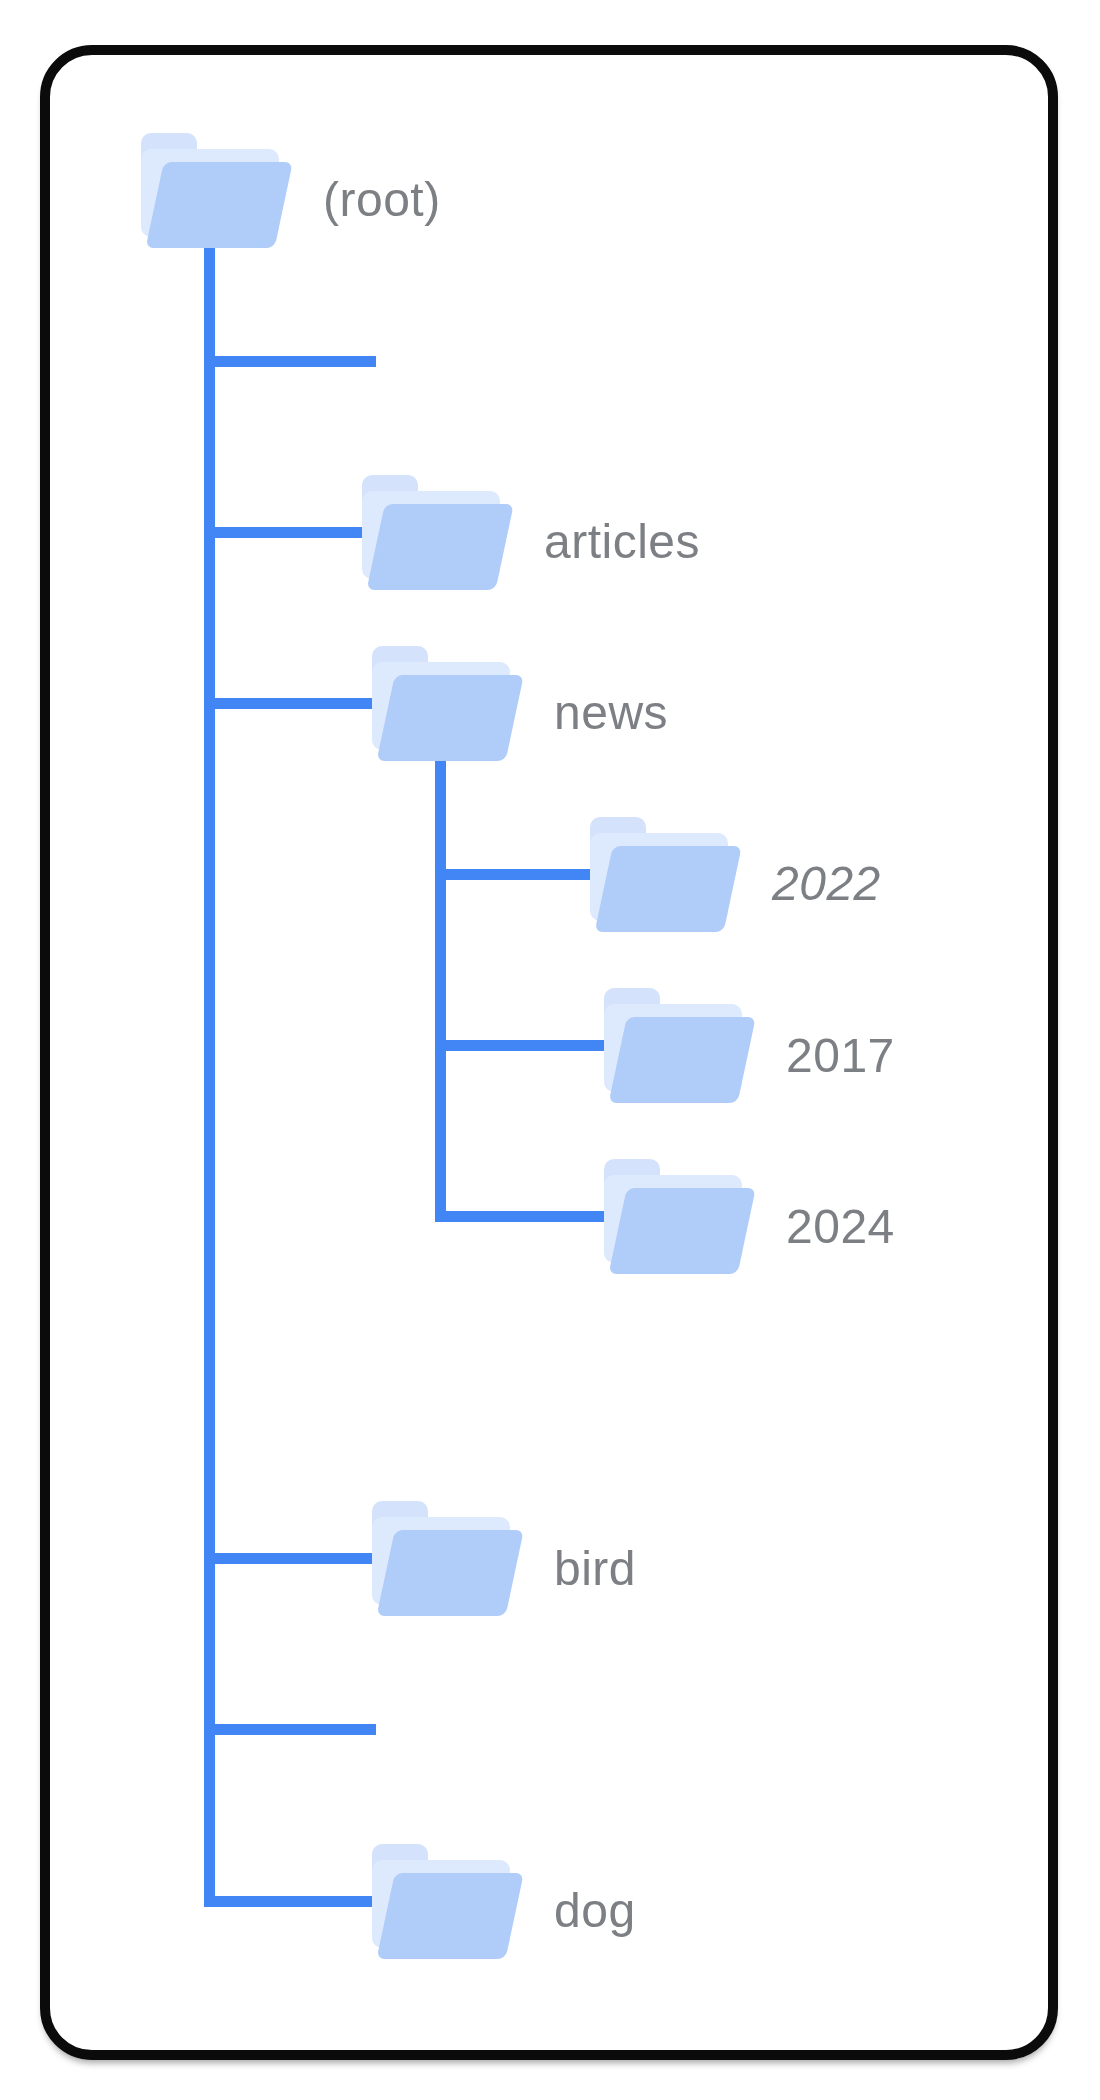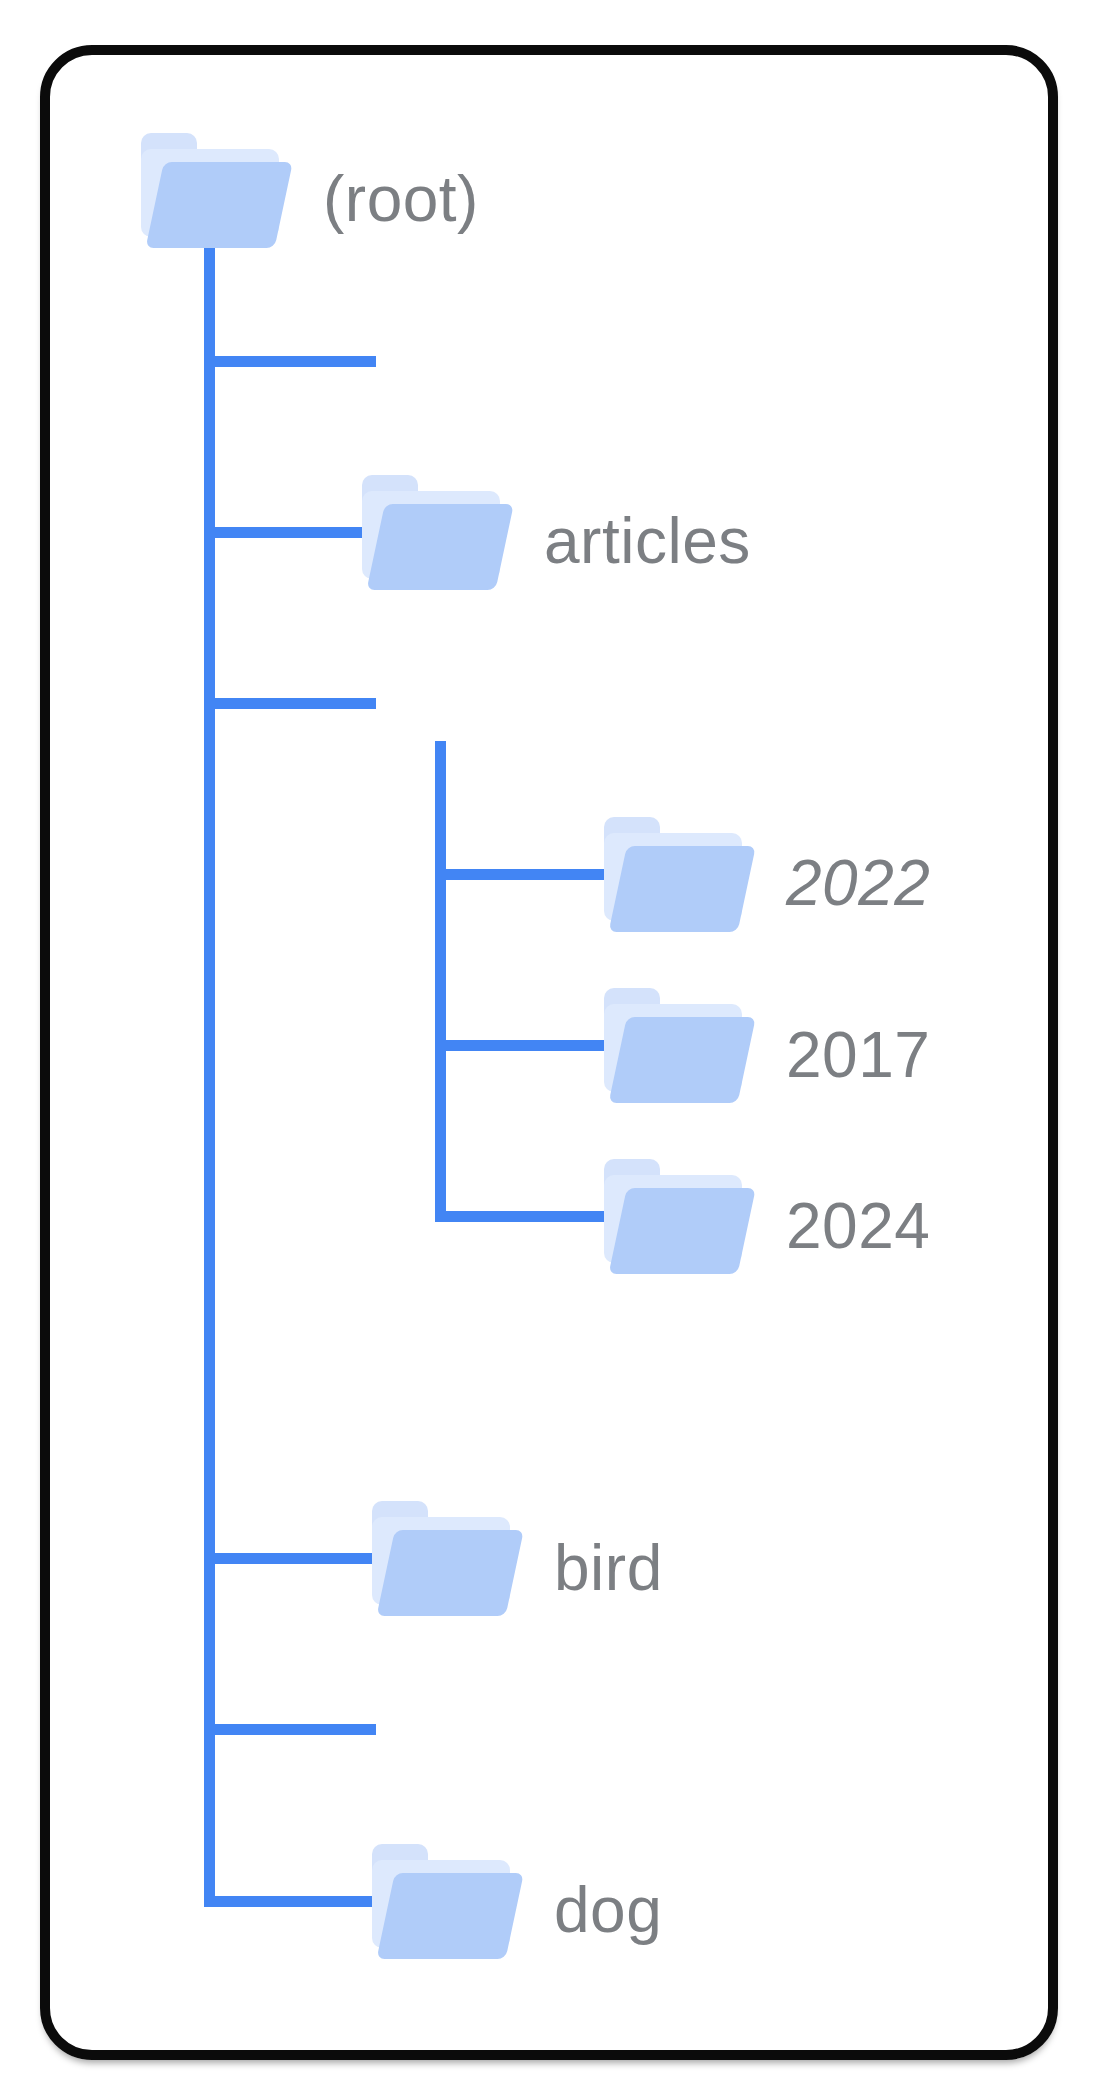--- a/index.html
+++ b/index.html
@@ -51,21 +51,21 @@
     position: absolute;
     left: 0; top: 0;
     overflow: visible;
   }
   .label {
     position: absolute;
     left: 184px;
     top: calc(50% + 9px);
     transform: translateY(-50%);
     white-space: nowrap;
-    font-size: 64px;
+    font-size: 48px;
     letter-spacing: 0.5px;
     color: var(--label, #7c7f83);
   }
 </style>
 </head>
 <body>
 
 <div class="canvas">
   <div class="card"></div>
   <div id="tree-layer">
@@ -89,21 +89,29 @@
         <div class="label">(root)</div>
       </div>
       <div class="node" style="left: 360px; top: 474.7px;">
         <svg class="folder" width="162" height="115" viewBox="0 0 162 115">
           <rect x="2" y="0" width="56" height="48" rx="10" fill="#d4e2fb"></rect>
           <rect x="2" y="16" width="138" height="88" rx="10" fill="#dde9fd"></rect>
           <rect x="31" y="29" width="129" height="86" rx="8" fill="#b0ccf9" transform="skewX(-12)"></rect>
         </svg>
         <div class="label">articles</div>
       </div>
-      <div class="node" style="left: 602px; top: 816.9px; font-style: italic;">
+      <div class="node" style="left: 370px; top: 645.8px;">
+        <svg class="folder" width="162" height="115" viewBox="0 0 162 115">
+          <rect x="2" y="0" width="56" height="48" rx="10" fill="#d4e2fb"></rect>
+          <rect x="2" y="16" width="138" height="88" rx="10" fill="#dde9fd"></rect>
+          <rect x="31" y="29" width="129" height="86" rx="8" fill="#b0ccf9" transform="skewX(-12)"></rect>
+        </svg>
+        <div class="label">news</div>
+      </div>
+      <div class="node" style="left: 588px; top: 816.9px; font-style: italic;">
         <svg class="folder" width="162" height="115" viewBox="0 0 162 115">
           <rect x="2" y="0" width="56" height="48" rx="10" fill="#d4e2fb"></rect>
           <rect x="2" y="16" width="138" height="88" rx="10" fill="#dde9fd"></rect>
           <rect x="31" y="29" width="129" height="86" rx="8" fill="#b0ccf9" transform="skewX(-12)"></rect>
         </svg>
         <div class="label">2022</div>
       </div>
       <div class="node" style="left: 602px; top: 988px;">
         <svg class="folder" width="162" height="115" viewBox="0 0 162 115">
           <rect x="2" y="0" width="56" height="48" rx="10" fill="#d4e2fb"></rect>

